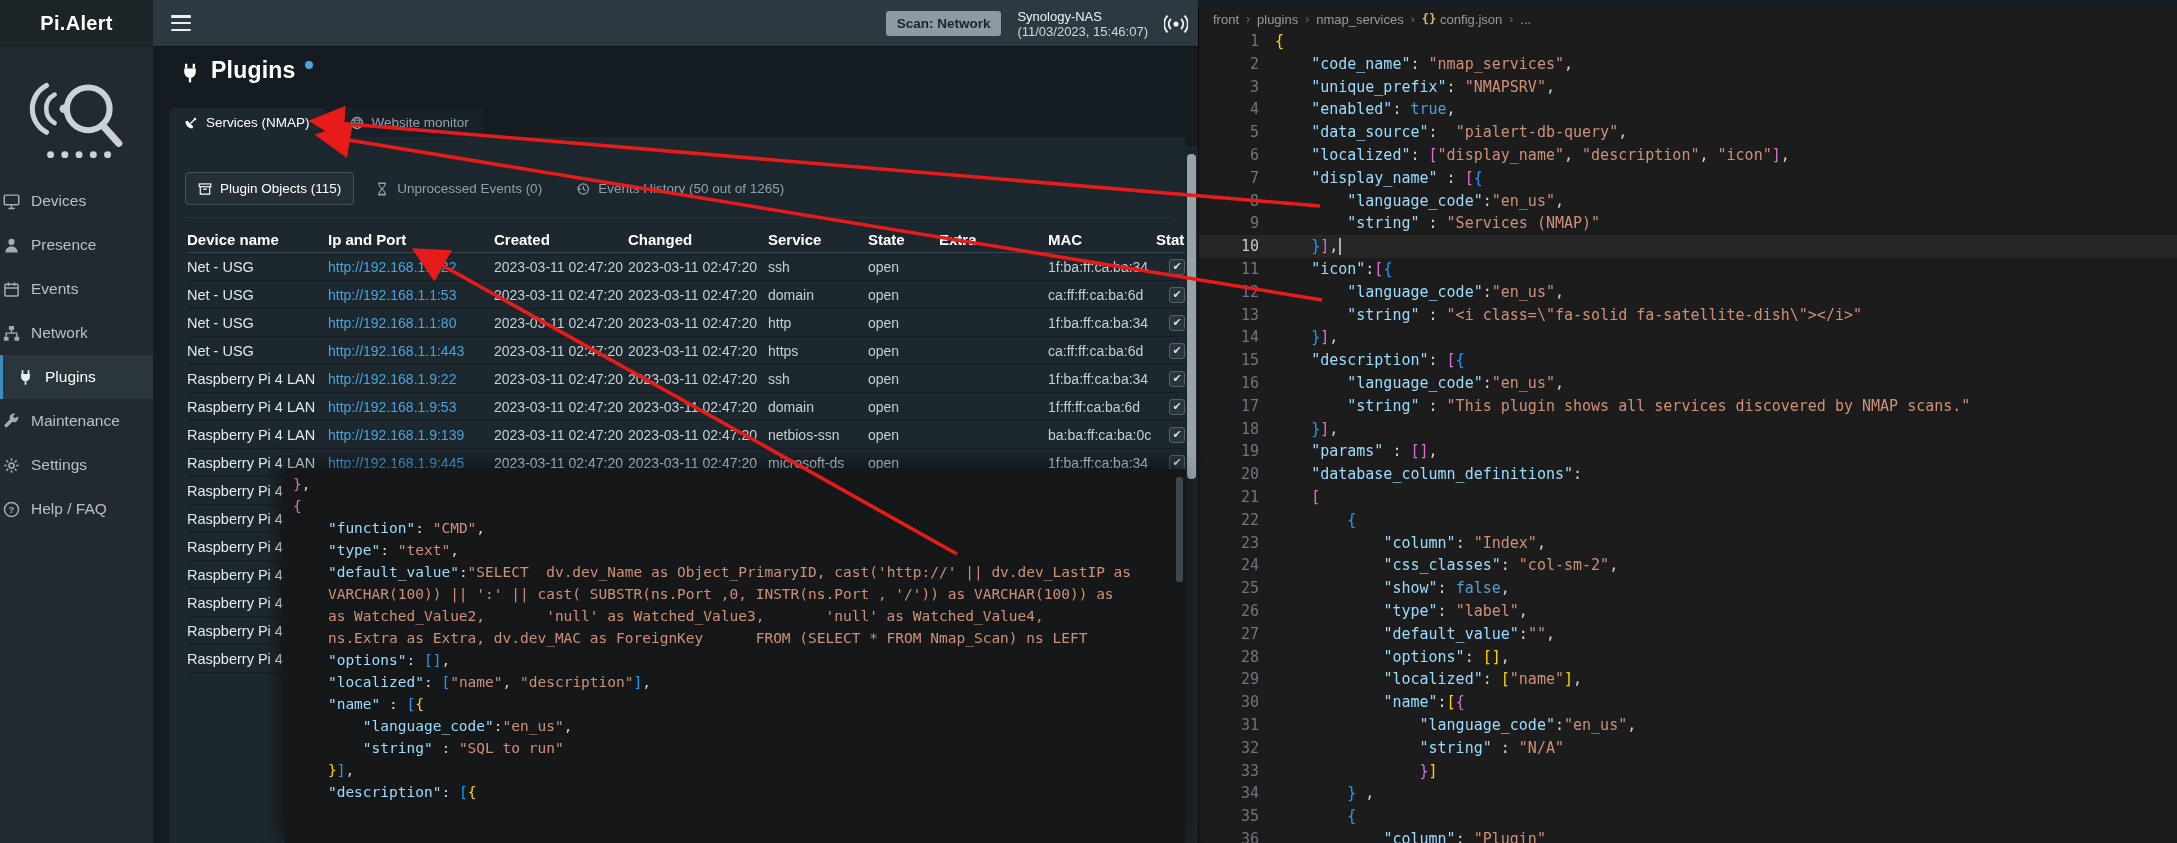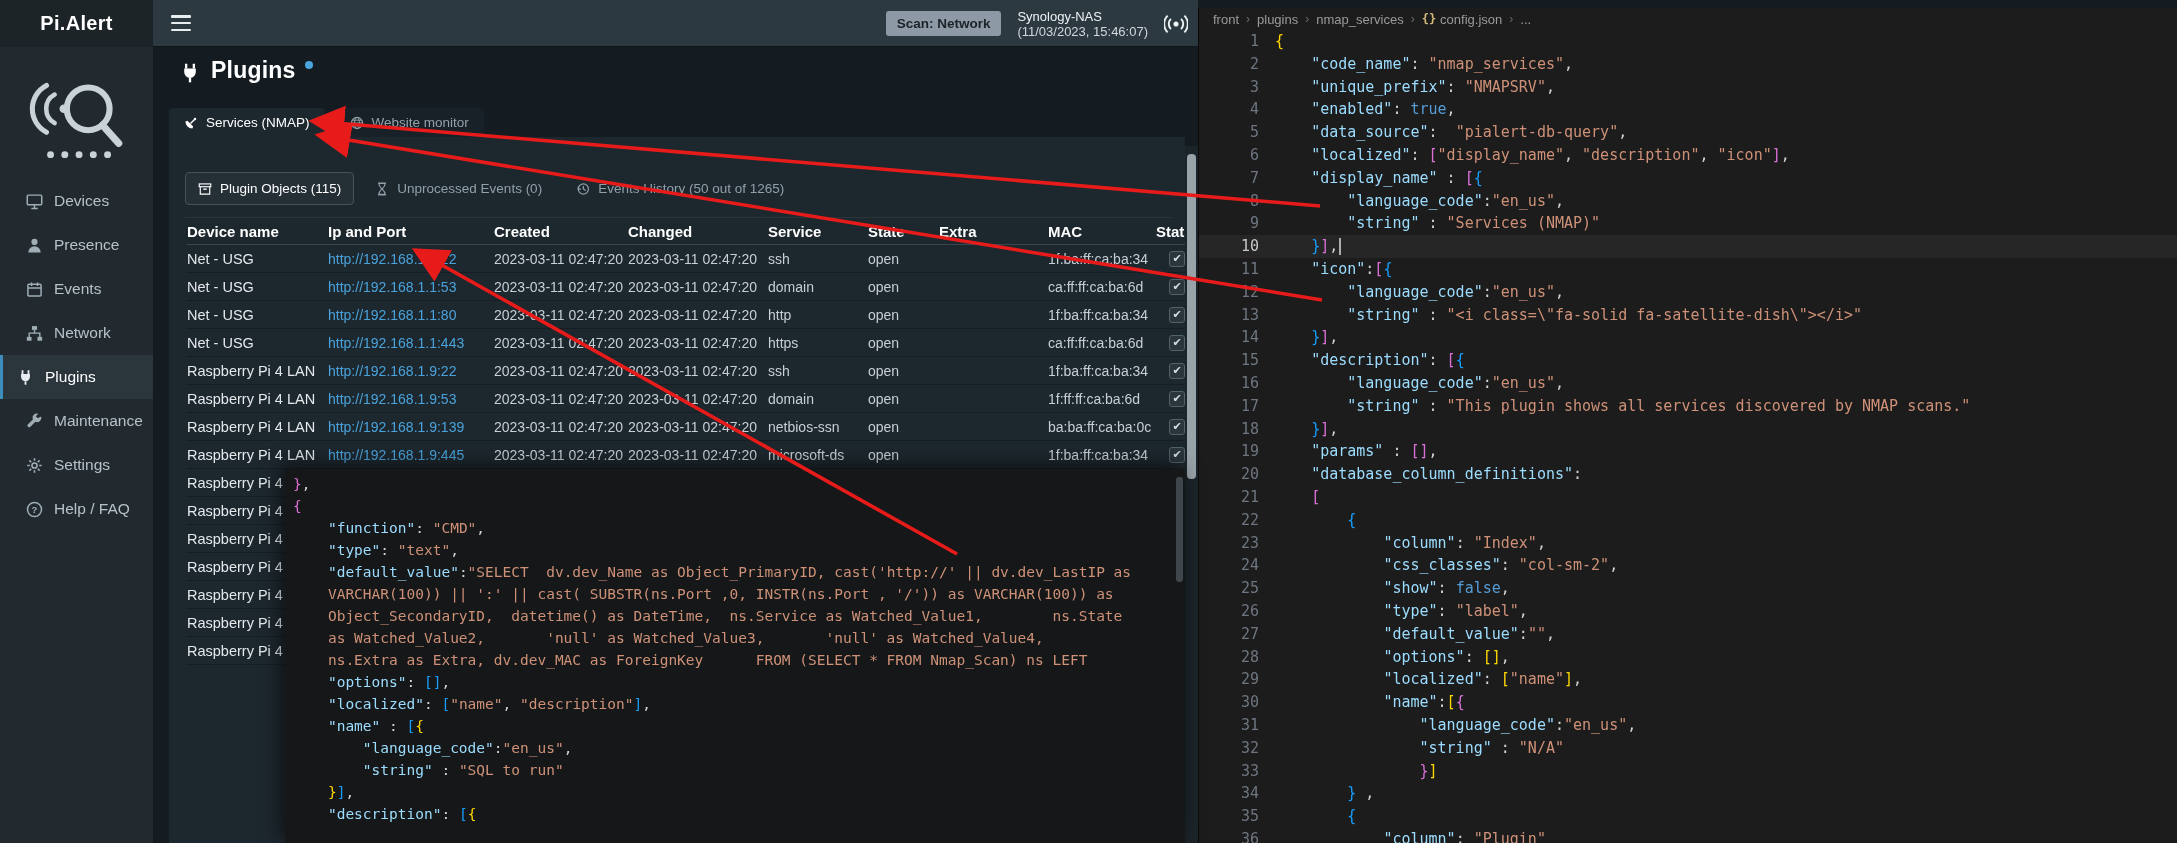--- a/index.html
+++ b/index.html
@@ -17,21 +17,21 @@
   .hamburger { position:absolute; left:171px; top:15px; width:20px; height:16px; display:flex; flex-direction:column; justify-content:space-between; cursor:pointer; }
   .hamburger i { display:block; height:2.5px; background:#e8edf0; border-radius:1px; }
   .top-right { position:absolute; right:10px; top:0; height:47px; display:flex; align-items:center; gap:16px; }
   .scan-badge { background:var(--badge-bg,#8d9aa5); color:#1b2329; font-size:13.5px; font-weight:600; padding:5px 11px; border-radius:3px; }
   .host-block { color:#eef2f4; font-size:13px; line-height:15px; }
   .host-block .t2 { color:#cfd7dc; }
   .top-icon { color:#eef2f4; font-size:24px; cursor:pointer; }
 
   .sidebar { position:absolute; left:0; top:47px; width:153px; bottom:0; background:#222a2f; z-index:4; }
   .logo { margin:26px 0 10px 20px; color:#c9d2d7; }
-  .side-item { height:44px; display:flex; align-items:center; gap:11px; padding-left:26px; color:#b6c1c8; font-size:15.5px; cursor:pointer; }
+  .side-item { height:44px; display:flex; align-items:center; gap:11px; padding-left:3px; color:#b6c1c8; font-size:15.5px; cursor:pointer; }
   .side-item .icon { font-size:17px; color:#9fadb5; }
   .side-item.active { background:#2a353c; color:#fff; border-left:3px solid var(--sidebar-active-blue,#3c8dbc); padding-left:14px; }
   .side-item.active .icon { color:#e6ecef; }
 
   .content { position:absolute; left:153px; top:47px; right:0; bottom:0; background:#141c21; }
 
   .page-head { position:absolute; top:10px; left:26px; display:flex; align-items:flex-start; gap:10px; color:#fff; }
   .page-head .icon { font-size:22px; margin-top:5px; }
   .page-head h1 { font-size:23px; font-weight:600; letter-spacing:.2px; }
   .sup-dot { width:8px; height:8px; border-radius:50%; background:#4ba6dd; margin-top:4px; display:inline-block; }
@@ -42,21 +42,21 @@
   .tab .icon { font-size:14px; }
   .tab.active { background:#1d272e; color:#fff; }
 
   .card { position:absolute; top:90px; left:16px; right:13px; bottom:0; background:#1d272e; overflow:hidden; }
 
   .subtab-row { margin:35px 14px 0 16px; padding-bottom:12px; border-bottom:1px solid #2a353c; display:flex; gap:8px; align-items:center; }
   .subtab { display:flex; align-items:center; gap:8px; font-size:13.5px; color:#8fa0aa; padding:8px 12px; border:1px solid transparent; border-radius:4px; cursor:pointer; }
   .subtab .icon { font-size:14px; }
   .subtab.active { border-color:#46525a; background:#242f36; color:#fff; }
 
-  .table { padding-left:18px; overflow:hidden; }
+  .table { margin-top:8px; padding-left:18px; overflow:hidden; }
   .trow { display:grid; grid-template-columns:141px 166px 134px 140px 100px 71px 109px 108px 40px; height:28px; align-items:center; border-bottom:1px solid rgba(0,0,0,.22); }
   .trow.thead { height:27px; border-bottom:1.5px solid #39464f; }
   .th { font-size:15px; font-weight:700; color:#fff; white-space:nowrap; overflow:hidden; cursor:pointer; }
   .td { font-size:14px; color:#c6cfd5; white-space:nowrap; overflow:hidden; }
   .td.dev { color:#e4e9ec; font-size:14.5px; }
   .link { color:var(--link-blue,#4aa3dc); cursor:pointer; text-decoration:none; }
   .cb { width:16px; height:16px; border:1px solid #53616b; background:#2a353c; border-radius:3px; margin-left:13px;
         display:flex; align-items:center; justify-content:center; font-size:11px; color:#d6dde2; cursor:pointer; }
 
   .app-scrollbar { position:absolute; top:99px; right:0; width:13px; bottom:0; background:#1b2429; z-index:6; }
@@ -430,21 +430,20 @@
       </div>
 
       <div class="overlay-code">
         <div id="overlay-lines">
             <div class="code-line"><span class="lc" style="margin-left:0"><span class="b1">}</span>,</span></div>
             <div class="code-line"><span class="lc" style="margin-left:0"><span class="b1">{</span></span></div>
             <div class="code-line"><span class="lc" style="margin-left:0">    <span class="t-key">"function"</span>: <span class="t-str">"CMD"</span>,</span></div>
             <div class="code-line"><span class="lc" style="margin-left:0">    <span class="t-key">"type"</span>: <span class="t-str">"text"</span>,</span></div>
             <div class="code-line"><span class="lc" style="margin-left:0">    <span class="t-key">"default_value"</span>:<span class="t-str">"SELECT  dv.dev_Name as Object_PrimaryID, cast('http://' || dv.dev_LastIP as</span></span></div>
             <div class="code-line"><span class="lc" style="margin-left:0"><span class="t-str">    VARCHAR(100)) || ':' || cast( SUBSTR(ns.Port ,0, INSTR(ns.Port , '/')) as VARCHAR(100)) as</span></span></div>
-            <div class="code-line"><span class="lc" style="margin-left:0"><span class="t-str">    Object_SecondaryID,  datetime() as DateTime,  ns.Service as Watched_Value1,        ns.State</span></span></div>
             <div class="code-line"><span class="lc" style="margin-left:0"><span class="t-str">    as Watched_Value2,       'null' as Watched_Value3,       'null' as Watched_Value4,</span></span></div>
             <div class="code-line"><span class="lc" style="margin-left:0"><span class="t-str">    ns.Extra as Extra, dv.dev_MAC as ForeignKey      FROM (SELECT * FROM Nmap_Scan) ns LEFT</span></span></div>
             <div class="code-line"><span class="lc" style="margin-left:0">    <span class="t-key">"options"</span>: <span class="b2">[</span><span class="b2">]</span>,</span></div>
             <div class="code-line"><span class="lc" style="margin-left:0">    <span class="t-key">"localized"</span>: <span class="b2">[</span><span class="t-str">"name"</span>, <span class="t-str">"description"</span><span class="b2">]</span>,</span></div>
             <div class="code-line"><span class="lc" style="margin-left:0">    <span class="t-key">"name"</span> : <span class="b2">[</span><span class="b0">{</span></span></div>
             <div class="code-line"><span class="lc" style="margin-left:0">        <span class="t-key">"language_code"</span>:<span class="t-str">"en_us"</span>,</span></div>
             <div class="code-line"><span class="lc" style="margin-left:0">        <span class="t-key">"string"</span> : <span class="t-str">"SQL to run"</span></span></div>
             <div class="code-line"><span class="lc" style="margin-left:0">    <span class="b0">}</span><span class="b2">]</span>,</span></div>
             <div class="code-line"><span class="lc" style="margin-left:0">    <span class="t-key">"description"</span>: <span class="b2">[</span><span class="b0">{</span></span></div>
           </div>

